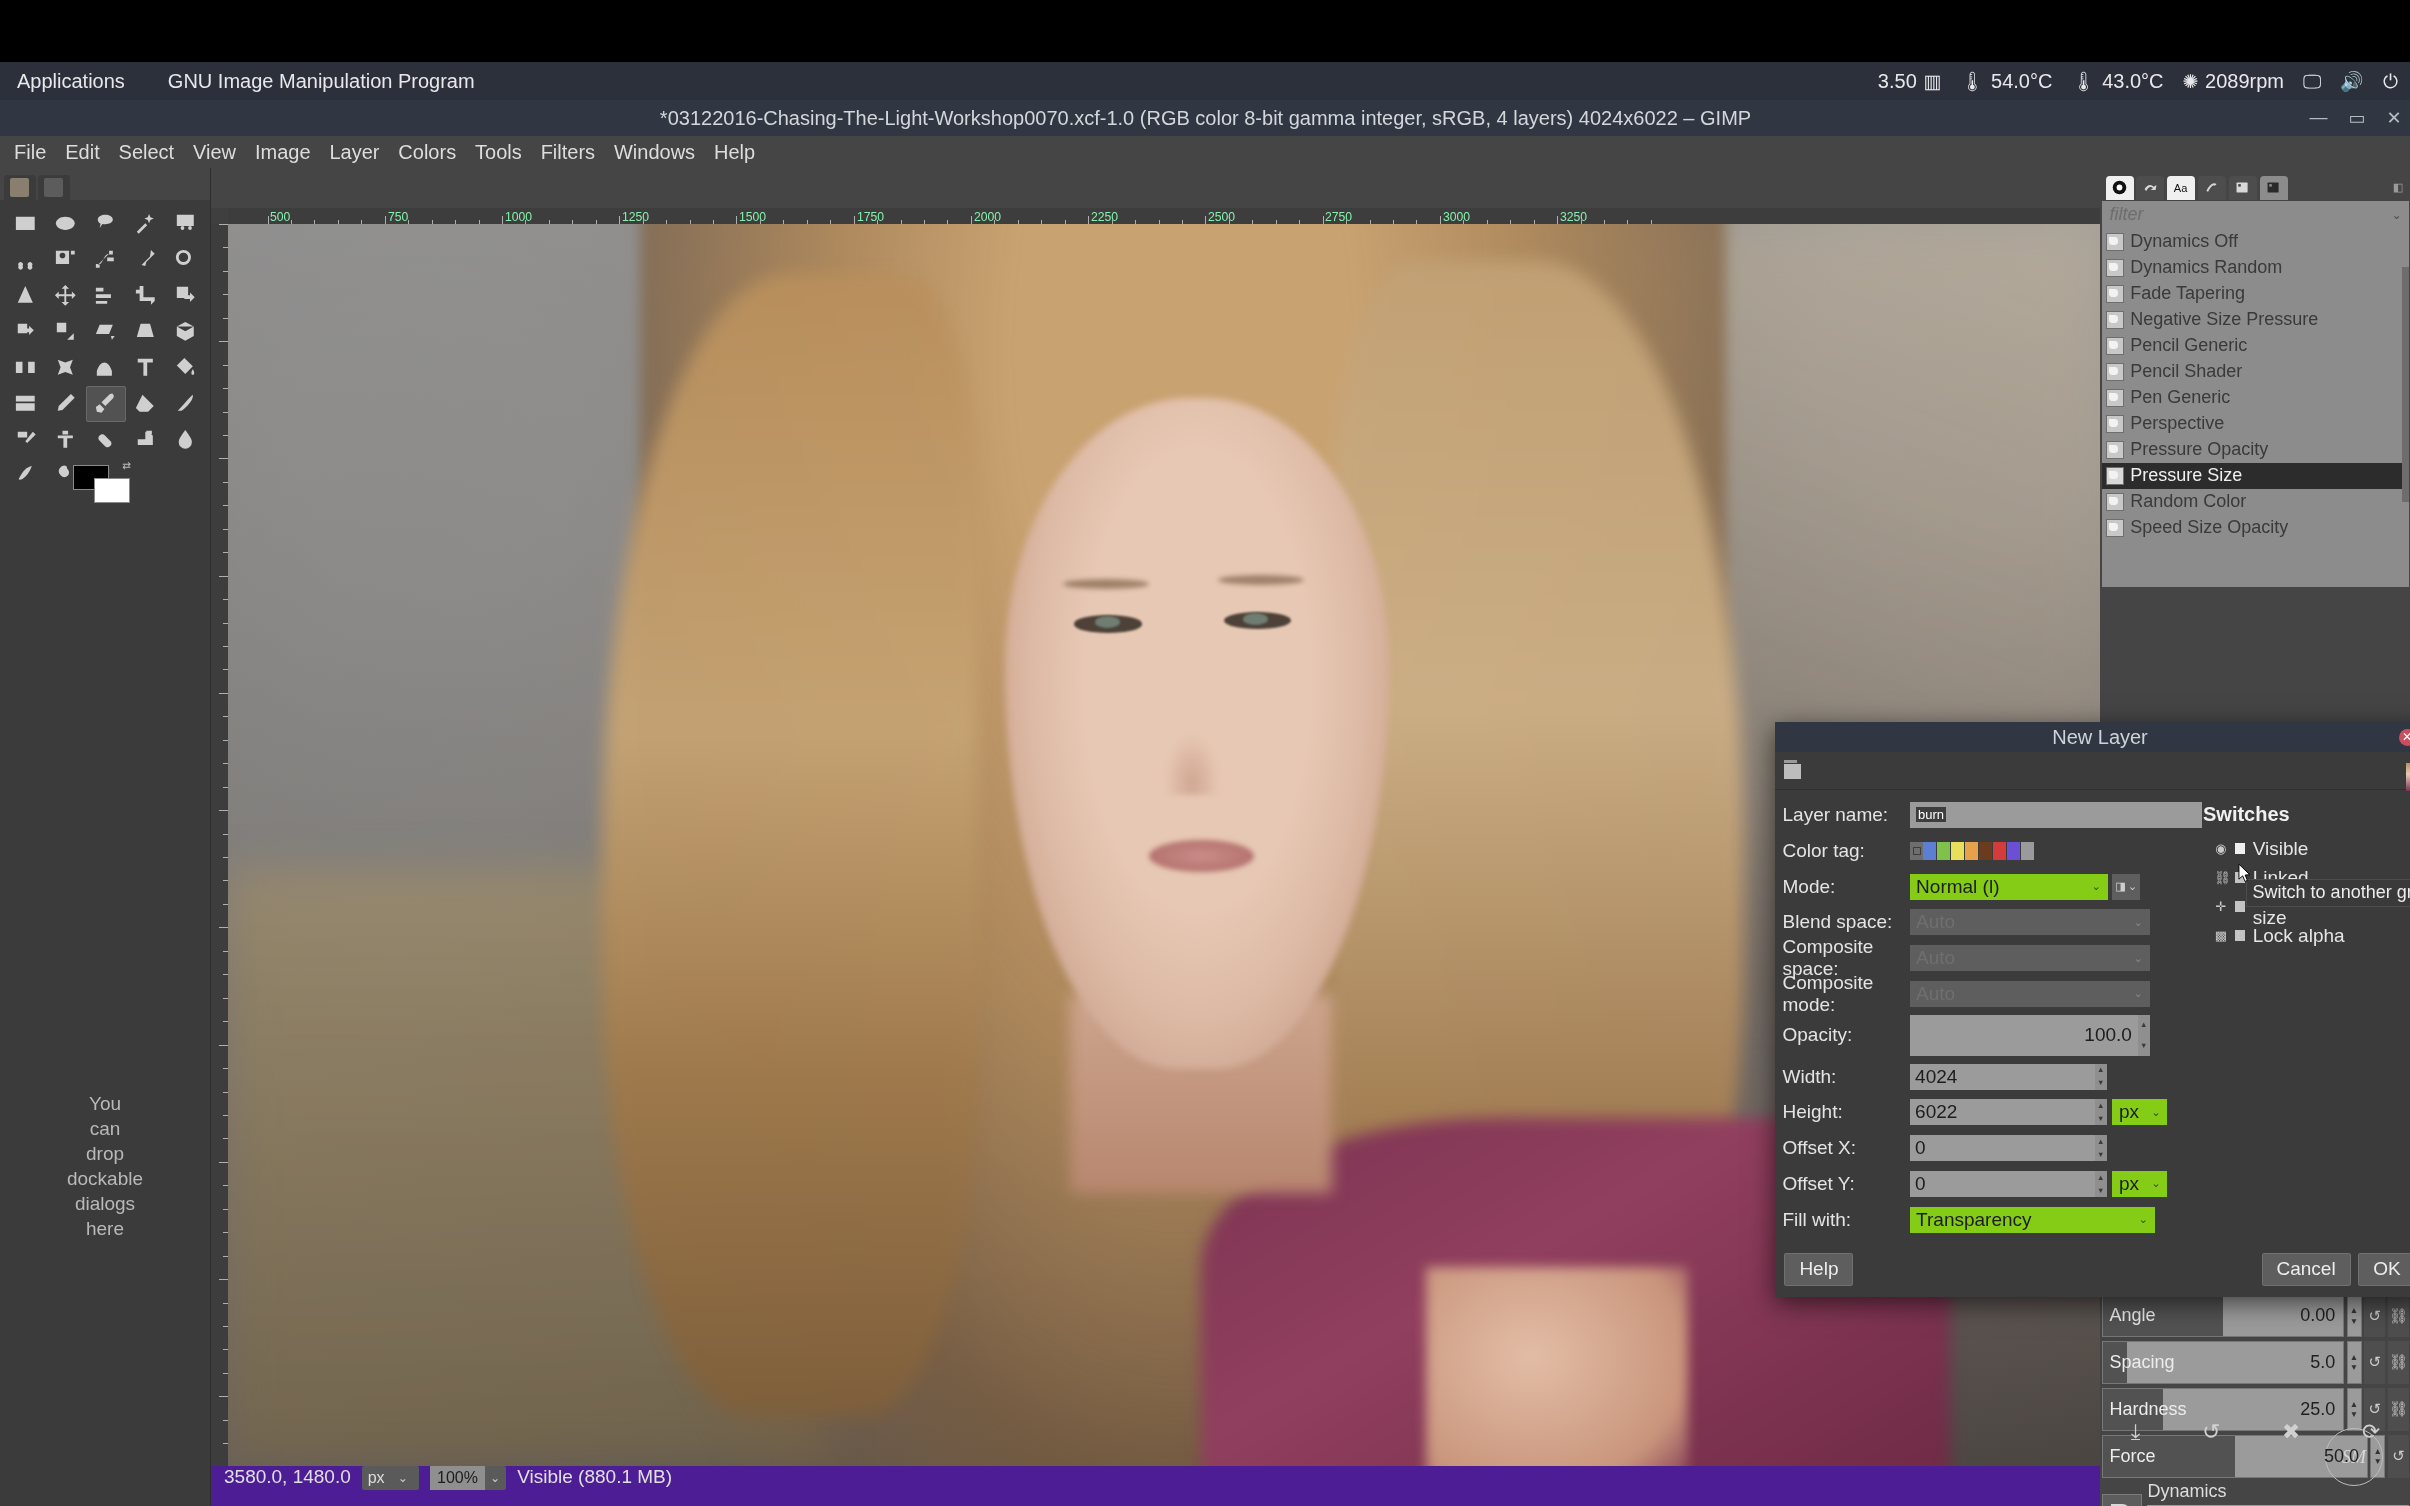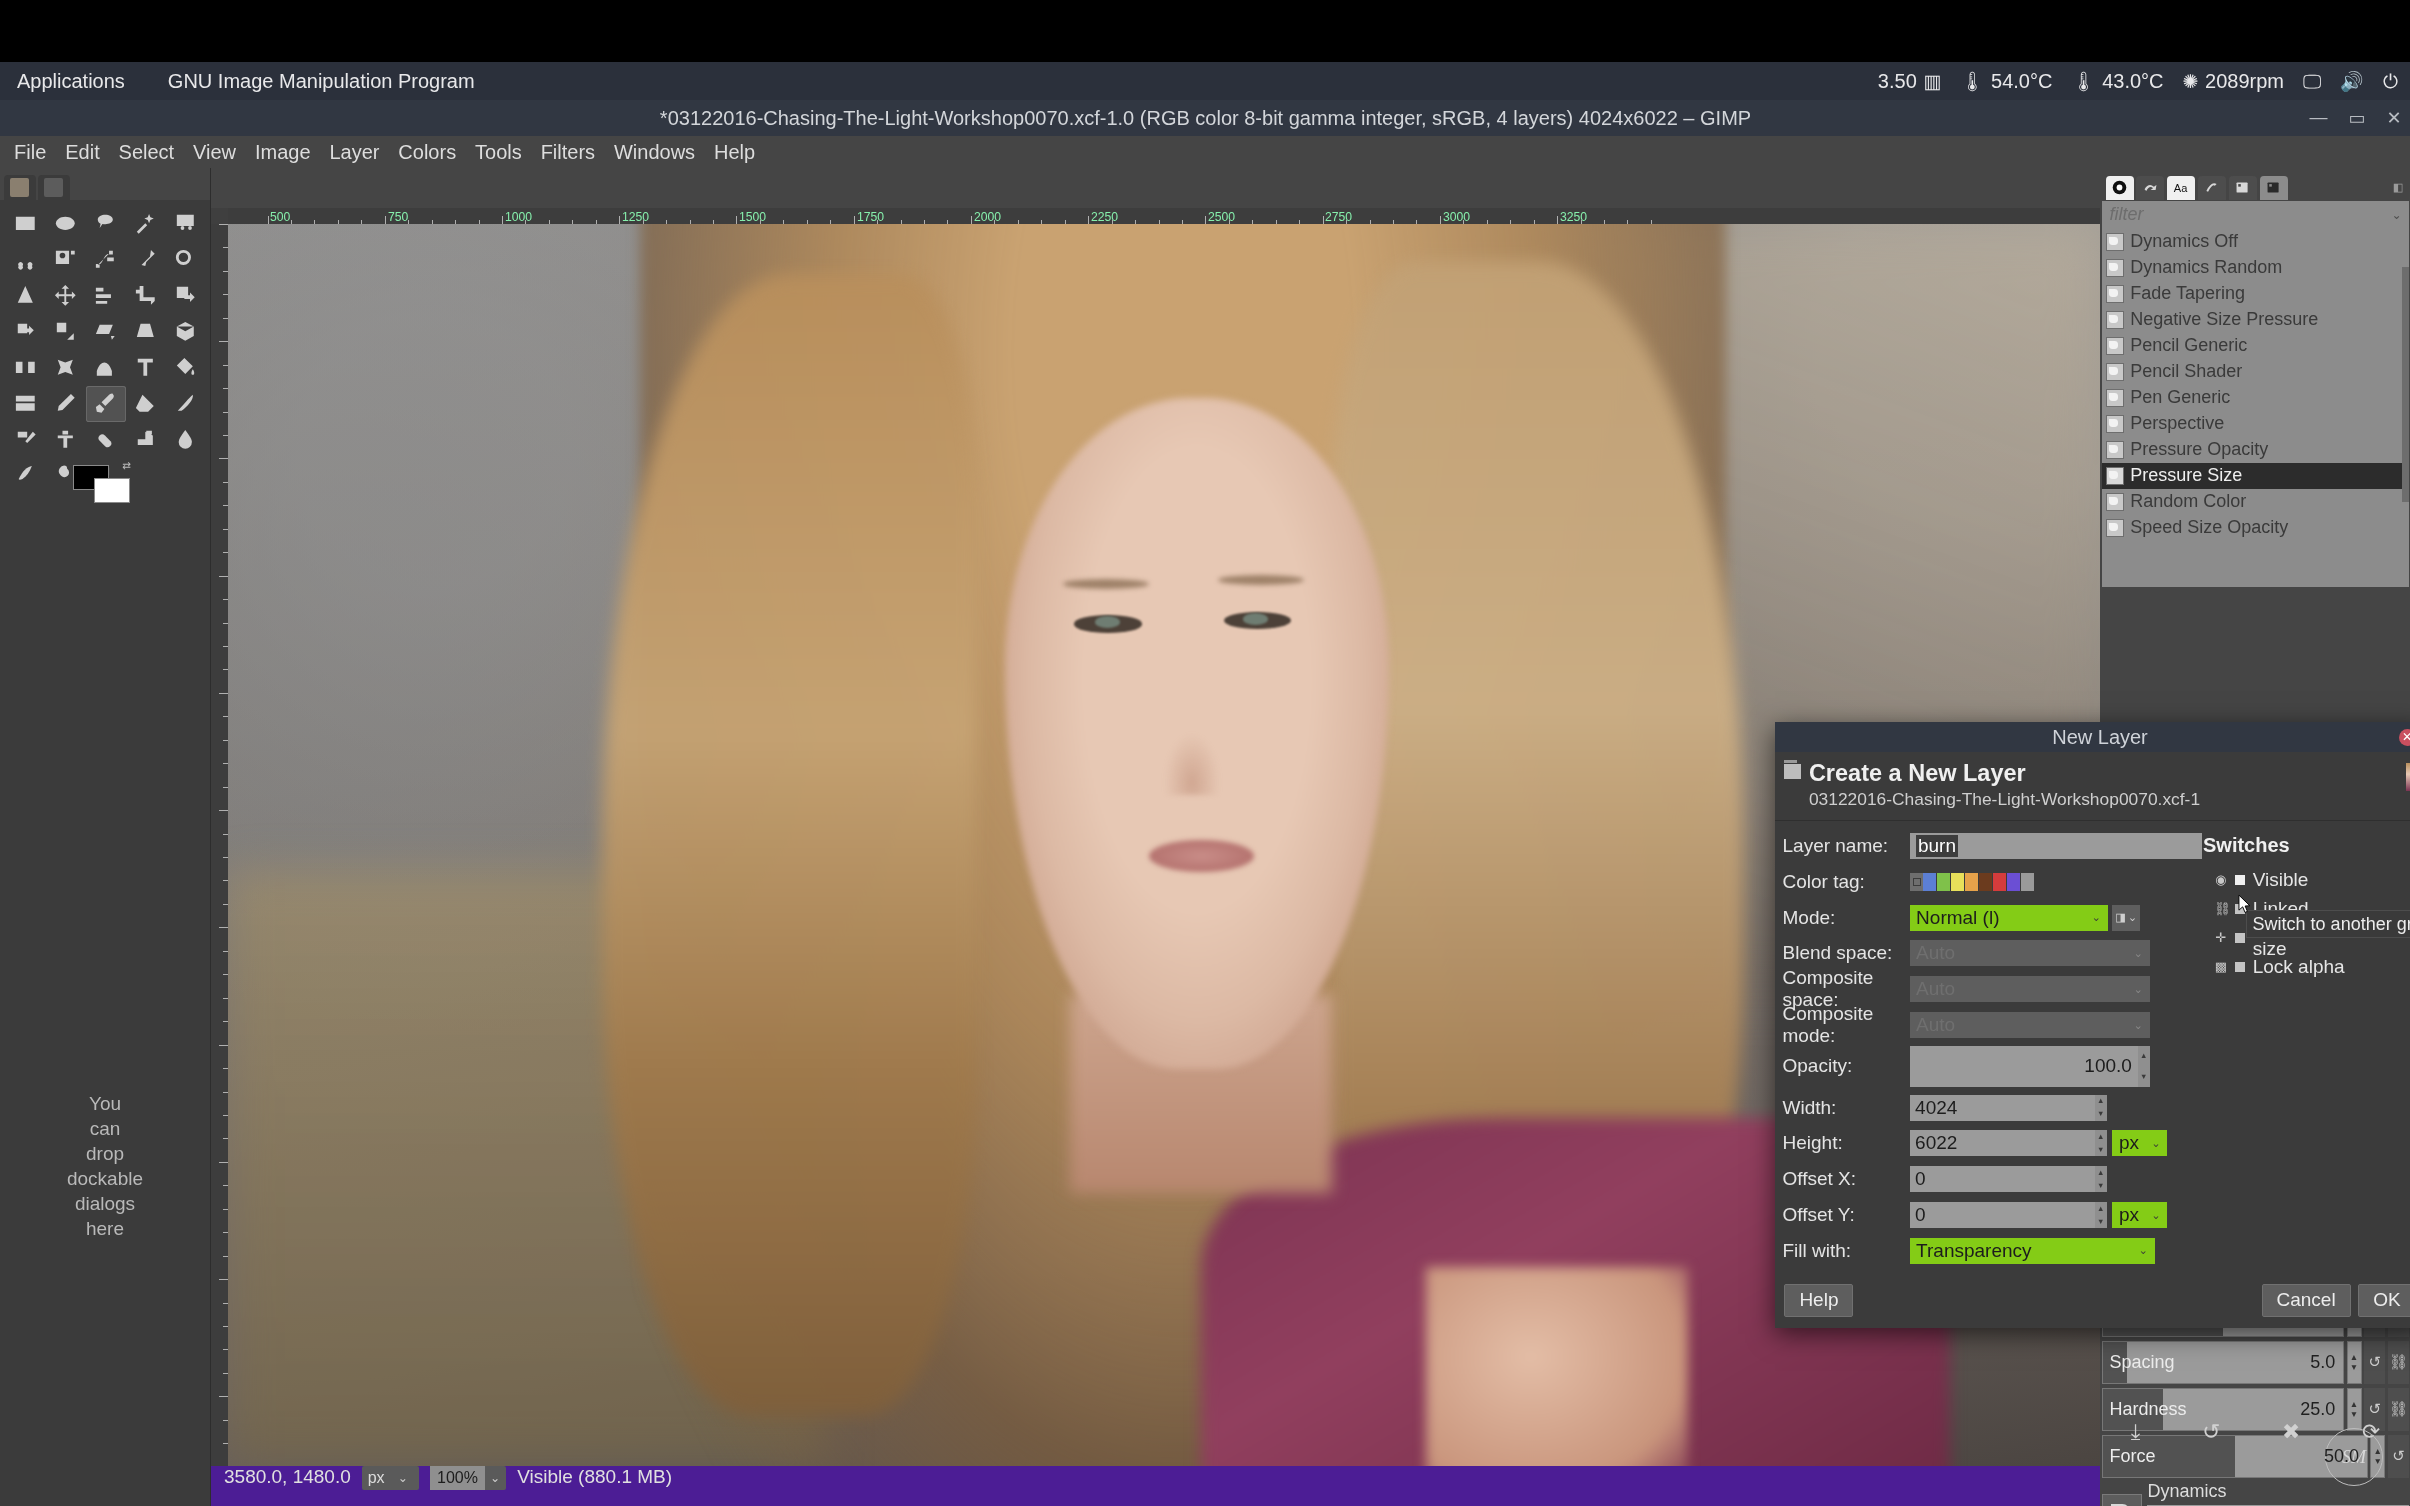--- a/index.html
+++ b/index.html
@@ -149,21 +149,21 @@
   .dlg-headicon:before { content:''; position:absolute; left:0; top:-3.8px; width:13px; height:2.8px;
     background:#9a9a9a; }
   .dlg-h1 { color:#f0f0f0; font-size:23.5px; font-weight:bold; line-height:1.15; }
   .dlg-sub { color:#cfcfcf; font-size:17.4px; margin-top:2.8px; }
   .dlg-thumb { position:absolute; right:3.8px; top:11.3px; width:15px; height:28px; overflow:hidden; }
 
   .dlg-body { position:relative; padding:9.4px 11.3px 7.5px 7.5px; }
   .frow { display:flex; align-items:center; height:32px; margin-bottom:3.8px; }
   .flabel { width:127px; color:#e4e4e4; font-size:19px; flex:none; }
   .finput { background:#9b9b9b; height:26px; display:flex; align-items:center;
-    padding:0 6.6px; color:#1d1d1d; font-size:19px; }
+    padding:0 6.6px; color:#1d1d1d; font-size:13px; }
   .finput .selhl { background:#3d3d3d; color:#fff; padding:0 1.9px; }
   .fselect { background:#84cc16; height:26px; display:flex; align-items:center;
     padding:0 6.6px; color:#1d1d1d; font-size:19px; position:relative; }
   .fselect.disabled { background:#5e5e5e; color:#6f6f6f; }
   .fselect .chev { margin-left:auto; font-size:11.3px; color:#3a3a3a; }
   .fselect.disabled .chev { color:#8a8a8a; }
   .fspin { background:#9b9b9b; height:26px; display:flex; align-items:center;
     padding:0 5.6px; color:#1d1d1d; font-size:19px; }
   .spinarrows { width:12.2px; height:26px; background:#8f8f8f; display:flex; flex-direction:column;
     justify-content:space-around; align-items:center; color:#3a3a3a; font-size:7.5px;
@@ -869,24 +869,20 @@
       </div>
 
       <div class="dlg">
         <div class="dlg-title">
           <span>New Layer</span>
           <span class="dlg-close">✕</span>
         </div>
 
         <div class="dlg-head">
           <div class="dlg-headicon"></div>
-          <div>
-            <div class="dlg-h1">Create a New Layer</div>
-            <div class="dlg-sub">03122016-Chasing-The-Light-Workshop0070.xcf-1</div>
-          </div>
           <div class="dlg-thumb">
             <div style="width:100%;height:100%;background:linear-gradient(180deg,#b98f5c,#e7c8b4 40%,#7c3352)"></div>
           </div>
         </div>
 
         <div class="dlg-body">
 
           <div class="frow">
             <span class="flabel">Layer name:</span>
             <div class="finput" style="width:292px">

